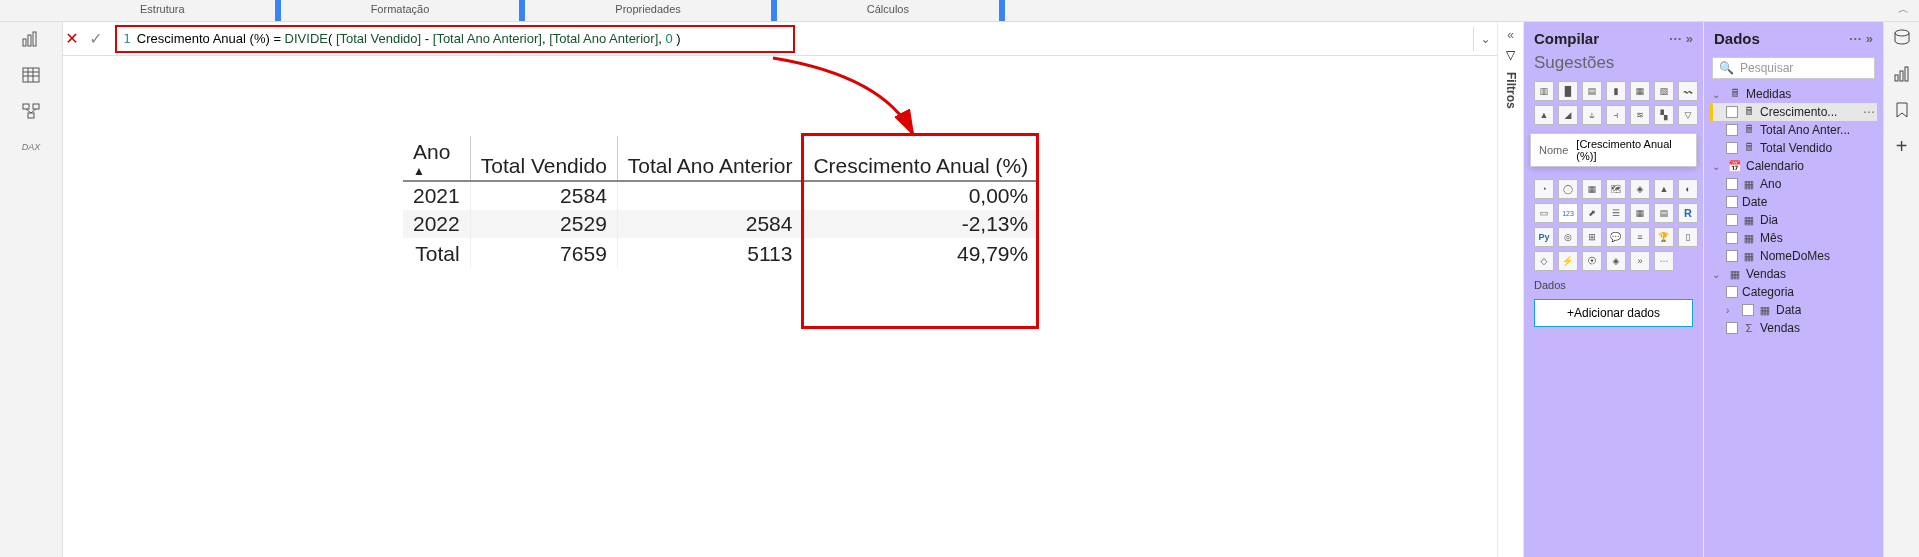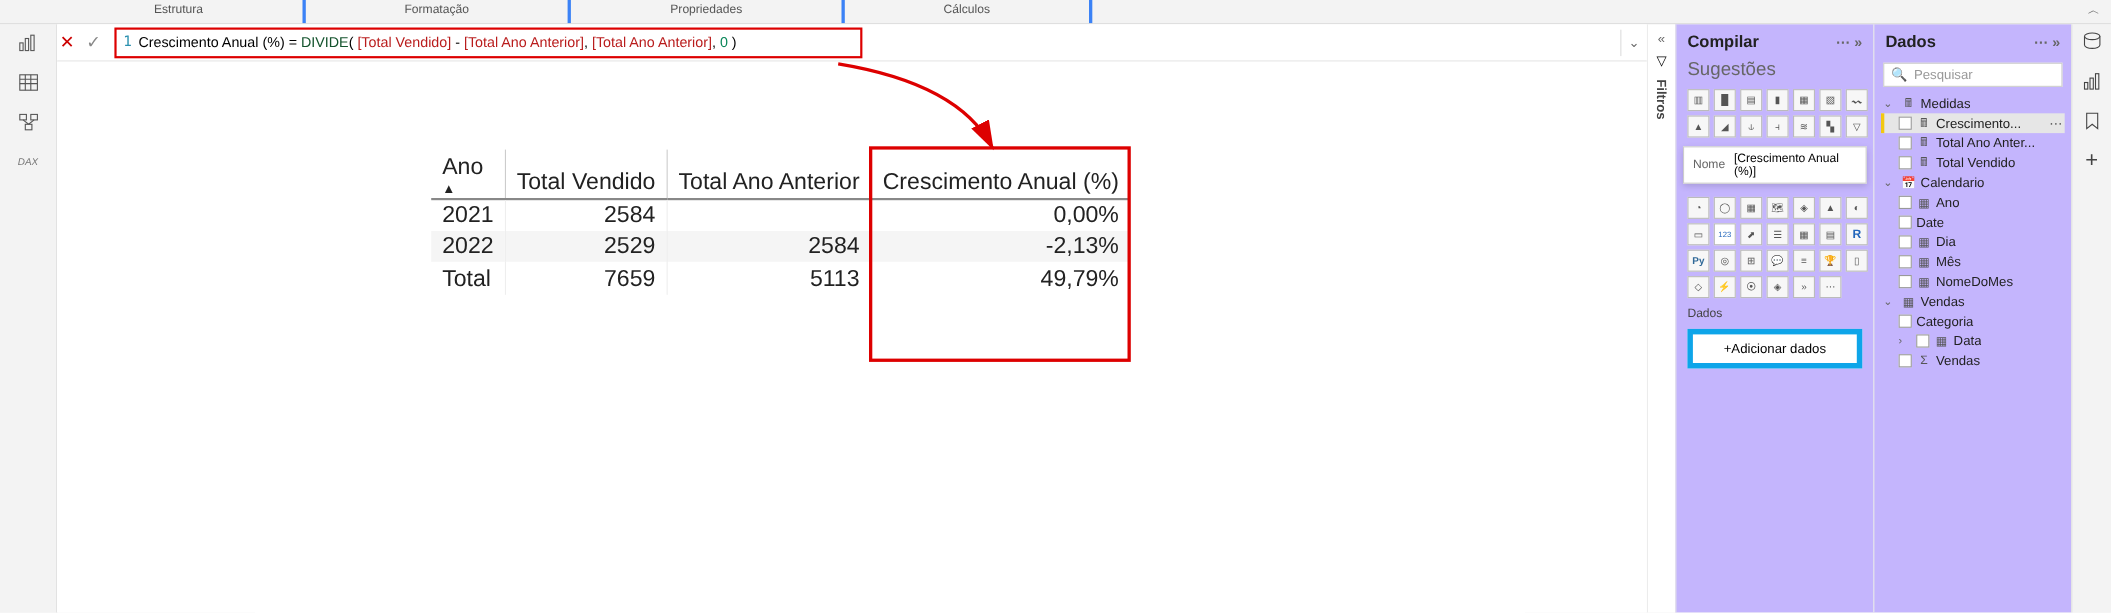--- a/index.html
+++ b/index.html
@@ -24,30 +24,30 @@
       display: flex;
       background: #f3f3f3;
       border-bottom: 1px solid #ddd;
       height: 22px;
       padding-left: 50px;
       font-size: 11px;
       color: #555;
     }
     .ribbon-tab {
       padding: 3px 90px;
-      border-right: 3px solid #3b82f6;
+      border-right: 6px solid #3b82f6;
       text-align: center;
     }
     .main-area {
       display: flex;
       flex: 1;
       overflow: hidden;
     }
     .left-rail {
-      width: 52px;
+      width: 63px;
       background: #f3f3f3;
       border-right: 1px solid #e0e0e0;
       display: flex;
       flex-direction: column;
       align-items: center;
       padding-top: 8px;
       gap: 18px;
     }
     .left-rail-icon {
       width: 20px;
@@ -87,21 +87,21 @@
       margin-right:6px;
     }
     .formula-input {
       font-family: Consolas, monospace;
       font-size: 13px;
       white-space: nowrap;
       flex:1;
     }
     .tok-m { color:#000; }
     .tok-k { color:#14532d; } 
-    .tok-c { color:#b91c1c; }
+    .tok-c { color:#14532d; }
     .tok-n { color:#098658; }
     .formula-expand {
       width: 24px; height:24px;
       border-left:1px solid #ddd;
       display:flex;align-items:center;justify-content:center;
       color:#666;
       margin-left:auto;
     }
     .formula-outer {
       display:flex;
@@ -132,21 +132,21 @@
       border-bottom: 2px solid #888;
       border-right: 1px solid #ccc;
       vertical-align: bottom;
     }
     .table-visual th:last-child { border-right:none; }
     .table-visual td {
       padding: 2px 10px;
       border-right: 1px solid #eee;
       text-align: right;
     }
-    .table-visual td:first-child { text-align:left; }
+    .table-visual td:first-child { text-align:right; }
     .table-visual td:last-child { border-right:none;}
     .table-visual tr.zebra td { background:#f5f5f5; }
     .table-visual tr.total td { font-weight:400; padding-top:4px; }
     .sort-arrow { font-size:12px; display:block; }
     .red-box-column {
       position:absolute;
       border:3px solid #d00;
       left: 738px;
       top: 77px;
       width: 238px;
@@ -229,21 +229,21 @@
       gap:8px;
       align-items:center;
     }
     .tooltip-box .nm{ color:#666; }
     .tooltip-box .val{ color:#000; }
     .data-section-h {
       font-size:11px; color:#444; padding:2px 10px;
     }
     .add-data-btn {
       margin:6px 10px;
-      border:5px solid #0ea5e9;
+      border:1px solid #0ea5e9;
       background:#fff;
       padding:6px 8px;
       font-size:12px;
       text-align:center;
       cursor:pointer;
     }
     .search-box {
       margin:6px 8px;
       border:1px solid #ccc;
       background:#fff;

